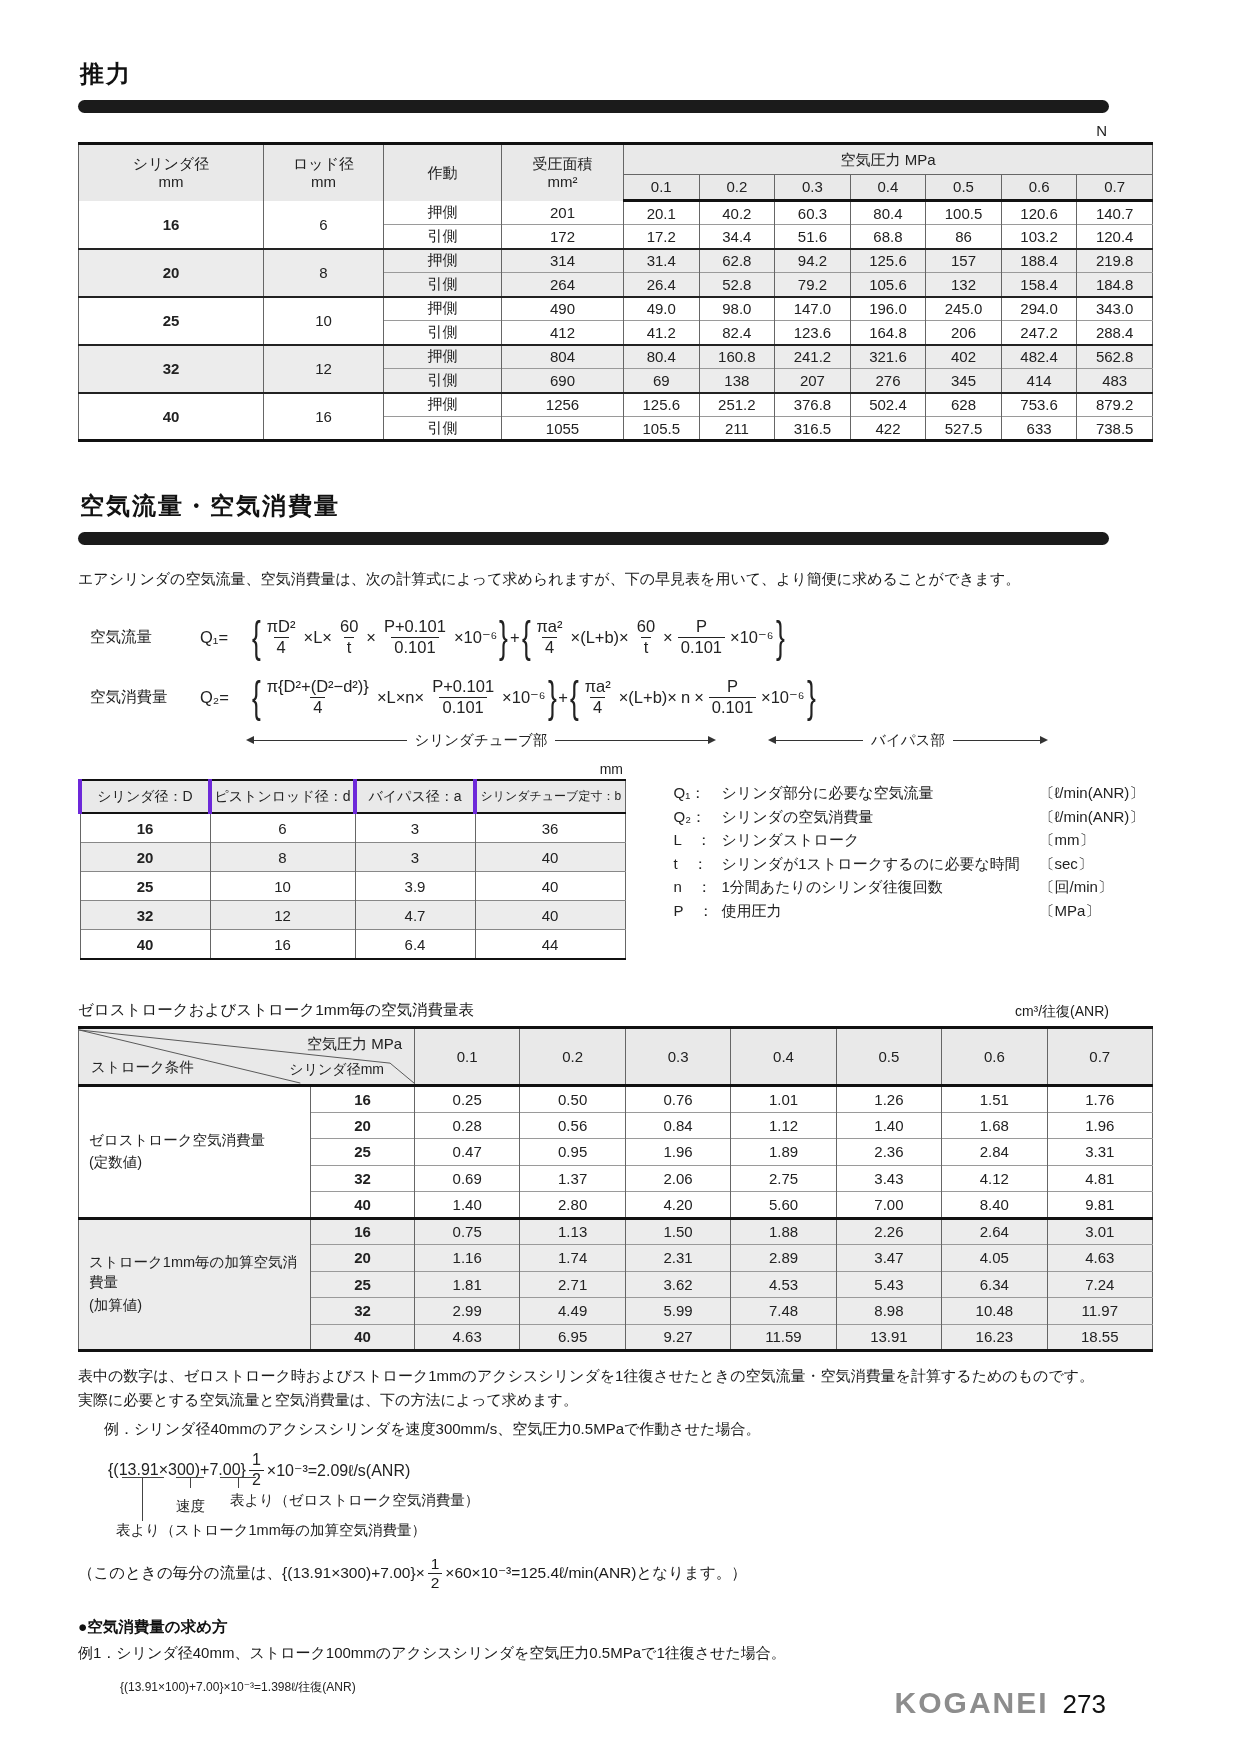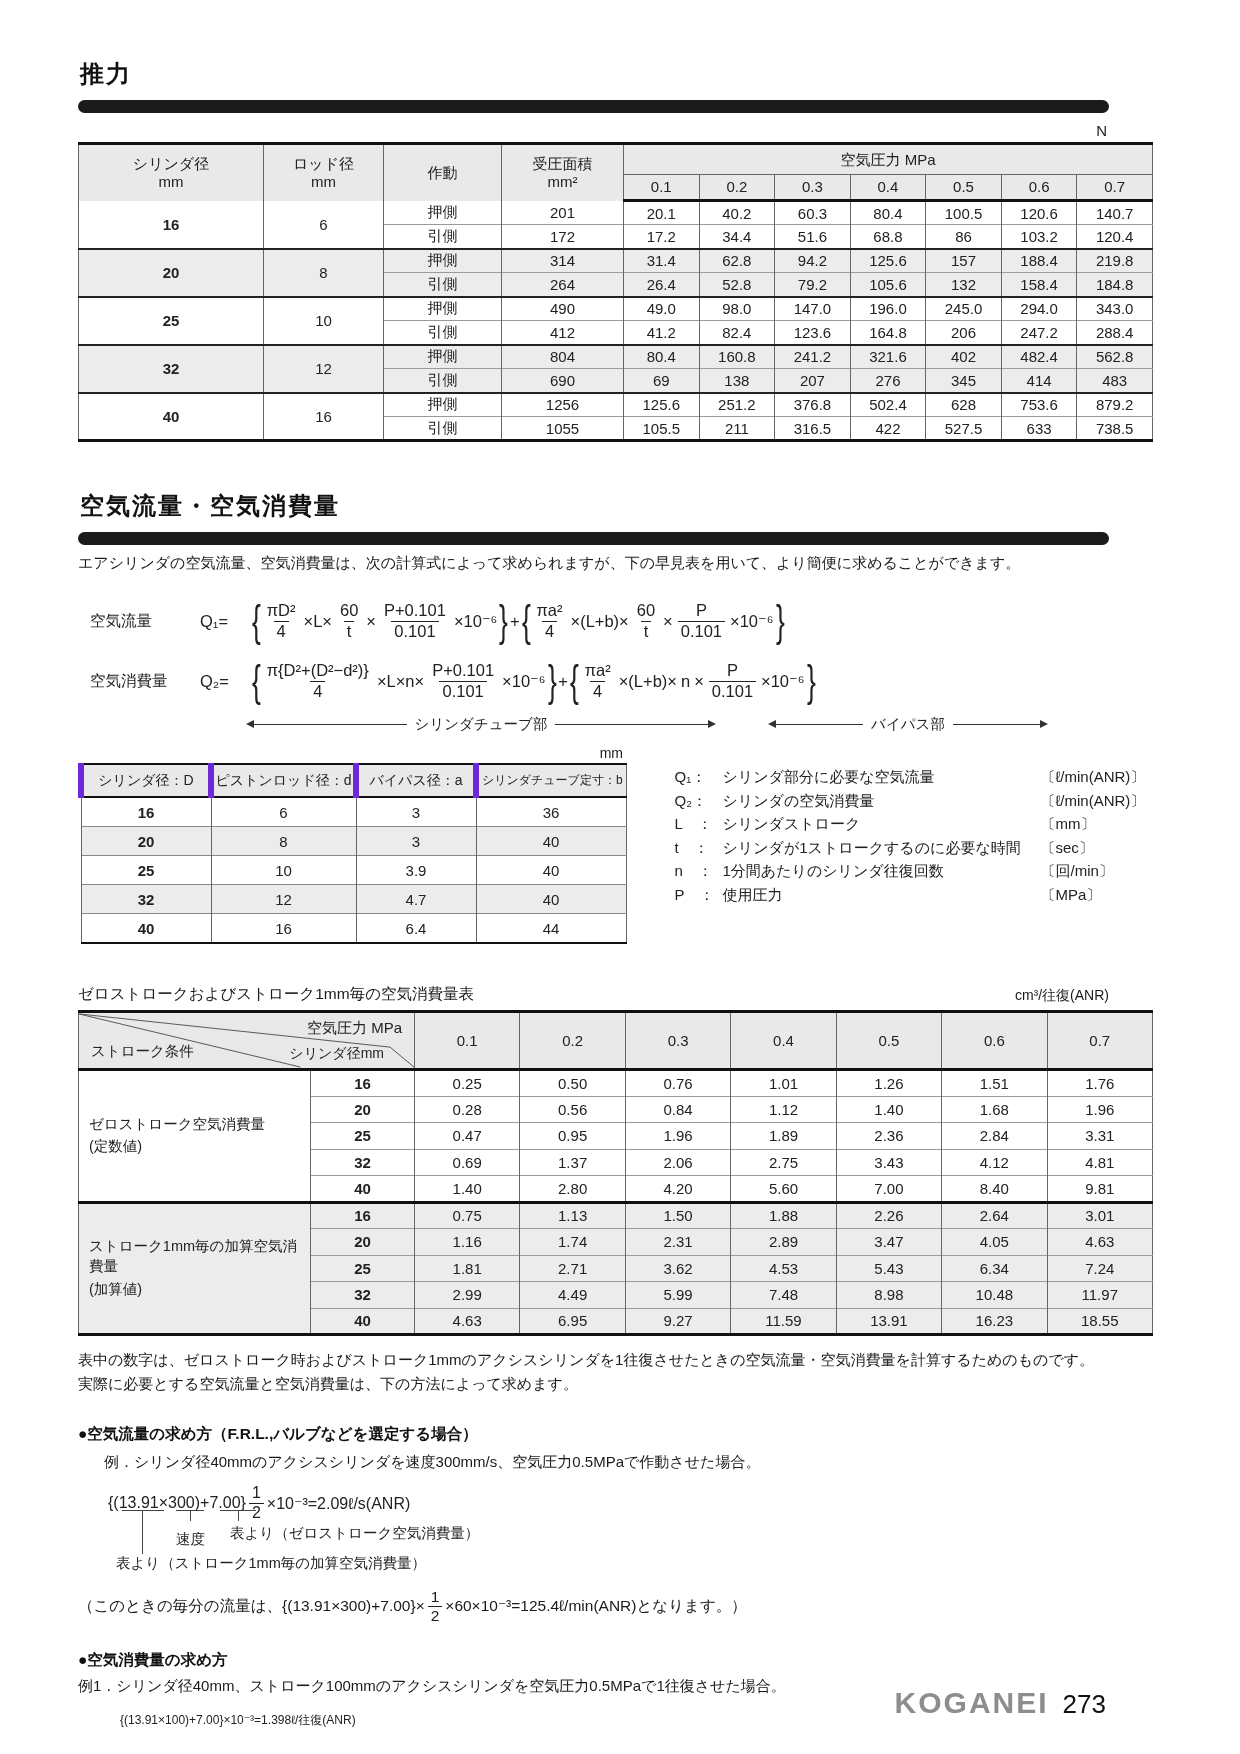--- a/index.html
+++ b/index.html
@@ -26,21 +26,21 @@
   .thrust tbody tr{height:24px;}
   .thrust tbody tr+tr td{border-top:1px solid #9a9a9a;}
   .thrust tbody+tbody tr:first-child td{border-top:2px solid #222;}
   .thrust tbody:nth-of-type(even) td{background:#ececec;}
   .thrust td.bore{font-weight:bold;}
 
   
   .dim{width:545px;border-top:2.5px solid #111;border-bottom:2.5px solid #111;
        border-left:1px solid #666;border-right:1px solid #666;}
   .dim th{background:#e9e9e9;font-weight:normal;font-size:14px;height:29px;
-          border-left:6px solid #6d28d9;border-bottom:2.5px solid #111;color:#222;}
+          border-left:4px solid #6d28d9;border-bottom:2.5px solid #111;color:#222;}
   .dim th.small{font-size:12px;}
   .dim td{border-left:1px solid #666;text-align:center;font-size:15px;height:26px;color:#222;}
   .dim tbody tr+tr td{border-top:1px solid #888;}
   .dim tbody tr:nth-child(even) td{background:#ececec;}
   .dim td:first-child{font-weight:bold;}
   .dim-unit{width:545px;text-align:right;font-size:14px;margin:10px 0 2px;color:#222;}
 
   
   .flex-row{display:flex;align-items:flex-start;}
   .legend{margin-left:48px;margin-top:4px;font-size:15px;color:#222;}
@@ -288,21 +288,21 @@
         <td>527.5</td>
         <td>633</td>
         <td>738.5</td>
       </tr>
     </tbody>
     </table>
 
   <h1 class="sec-title" style="margin-top:48px">空気流量・空気消費量</h1>
   <div class="black-bar"></div>
 
-  <p class="note" style="margin-top:6px">エアシリンダの空気流量、空気消費量は、次の計算式によって求められますが、下の早見表を用いて、より簡便に求めることができます。</p>
+  <p class="note" style="margin-top:22px">エアシリンダの空気流量、空気消費量は、次の計算式によって求められますが、下の早見表を用いて、より簡便に求めることができます。</p>
 
   <div class="formula-row q1">
     <span class="f-label">空気流量</span>
     <span class="f-lhs">Q₁=</span>
     <span class="brk">{</span>
     <span class="frac">
         <span>πD²</span>
         <span class="den">4</span>
       </span>
     <span class="mtok">×L×</span>
@@ -625,21 +625,20 @@
         <td>18.55</td>
       </tr>
     </tbody>
     </table>
 
   <p class="note" style="margin-top:12px;margin-bottom:0">
     <span>表中の数字は、ゼロストローク時およびストローク1mmのアクシスシリンダを1往復させたときの空気流量・空気消費量を計算するためのものです。</span><br>
     <span>実際に必要とする空気流量と空気消費量は、下の方法によって求めます。</span>
   </p>
 
-  <div class="ex-heading">●空気流量の求め方（F.R.L.,バルブなどを選定する場合）</div>
   <div class="ex-case">例．シリンダ径40mmのアクシスシリンダを速度300mm/s、空気圧力0.5MPaで作動させた場合。</div>
 
   <div class="ex-block">
     <div class="ex-formula">
       <span>{(13.91×300)+7.00}</span>
       <span class="frac">
           <span>1</span>
           <span class="den">2</span>
         </span>
       <span>×10⁻³=2.09ℓ/s(ANR)</span>

